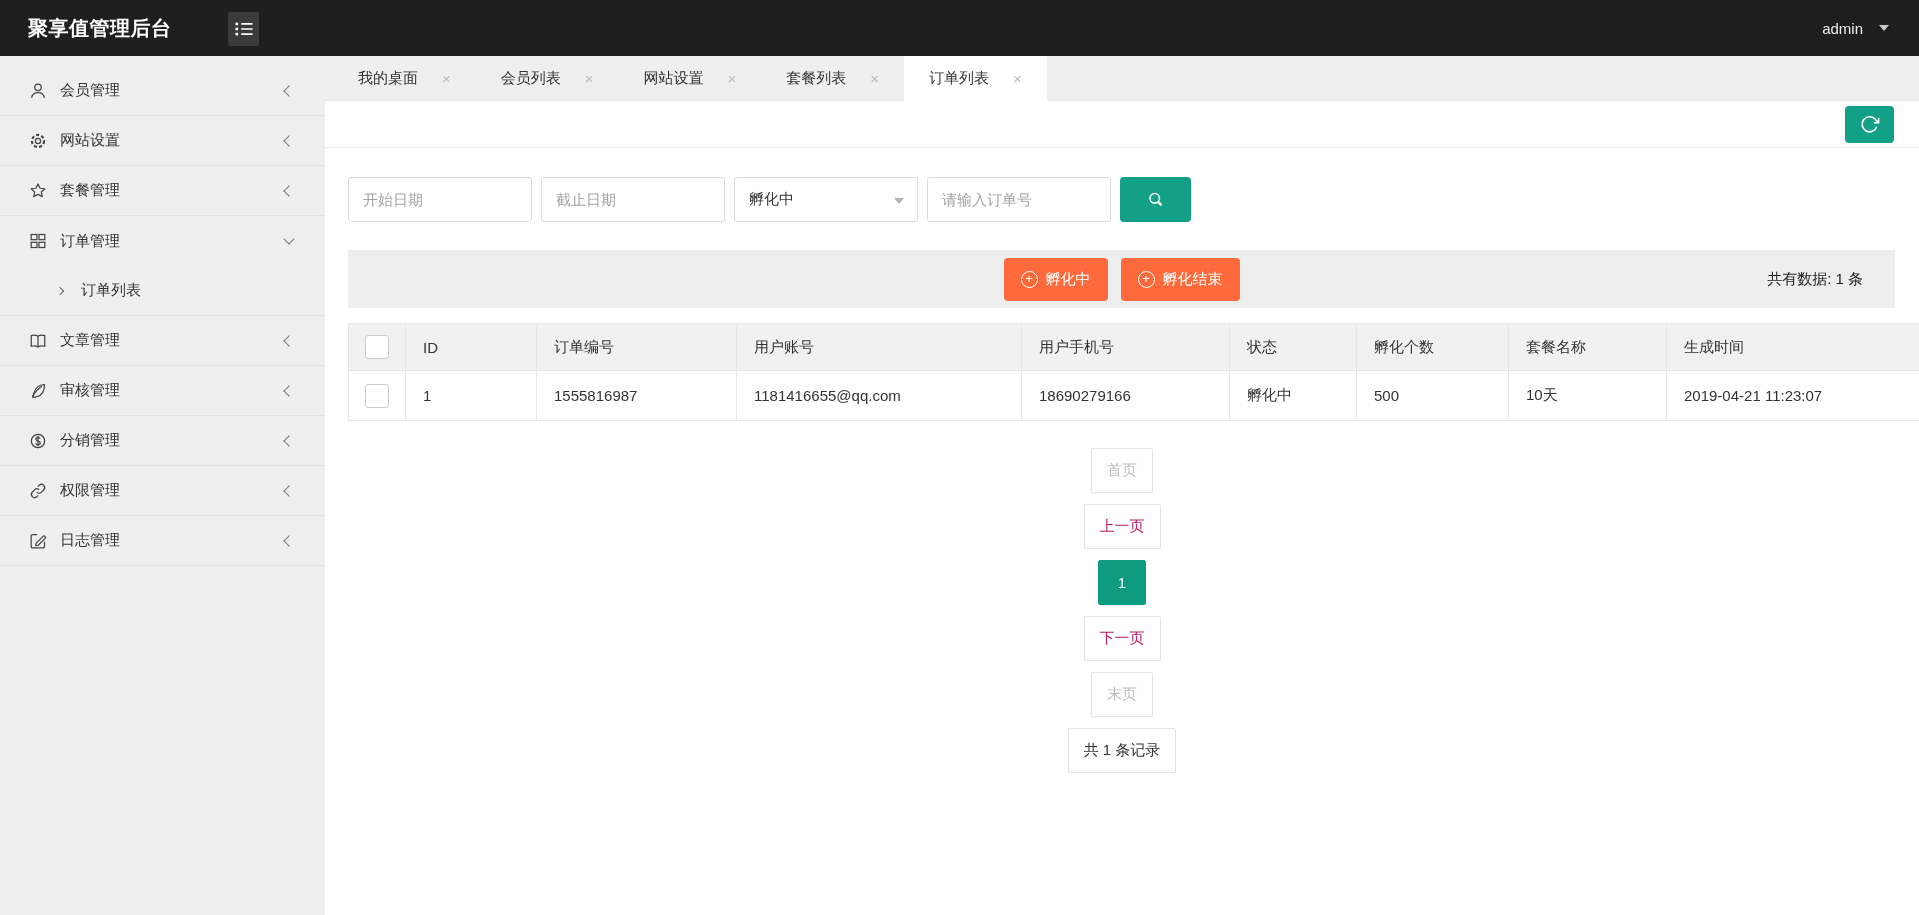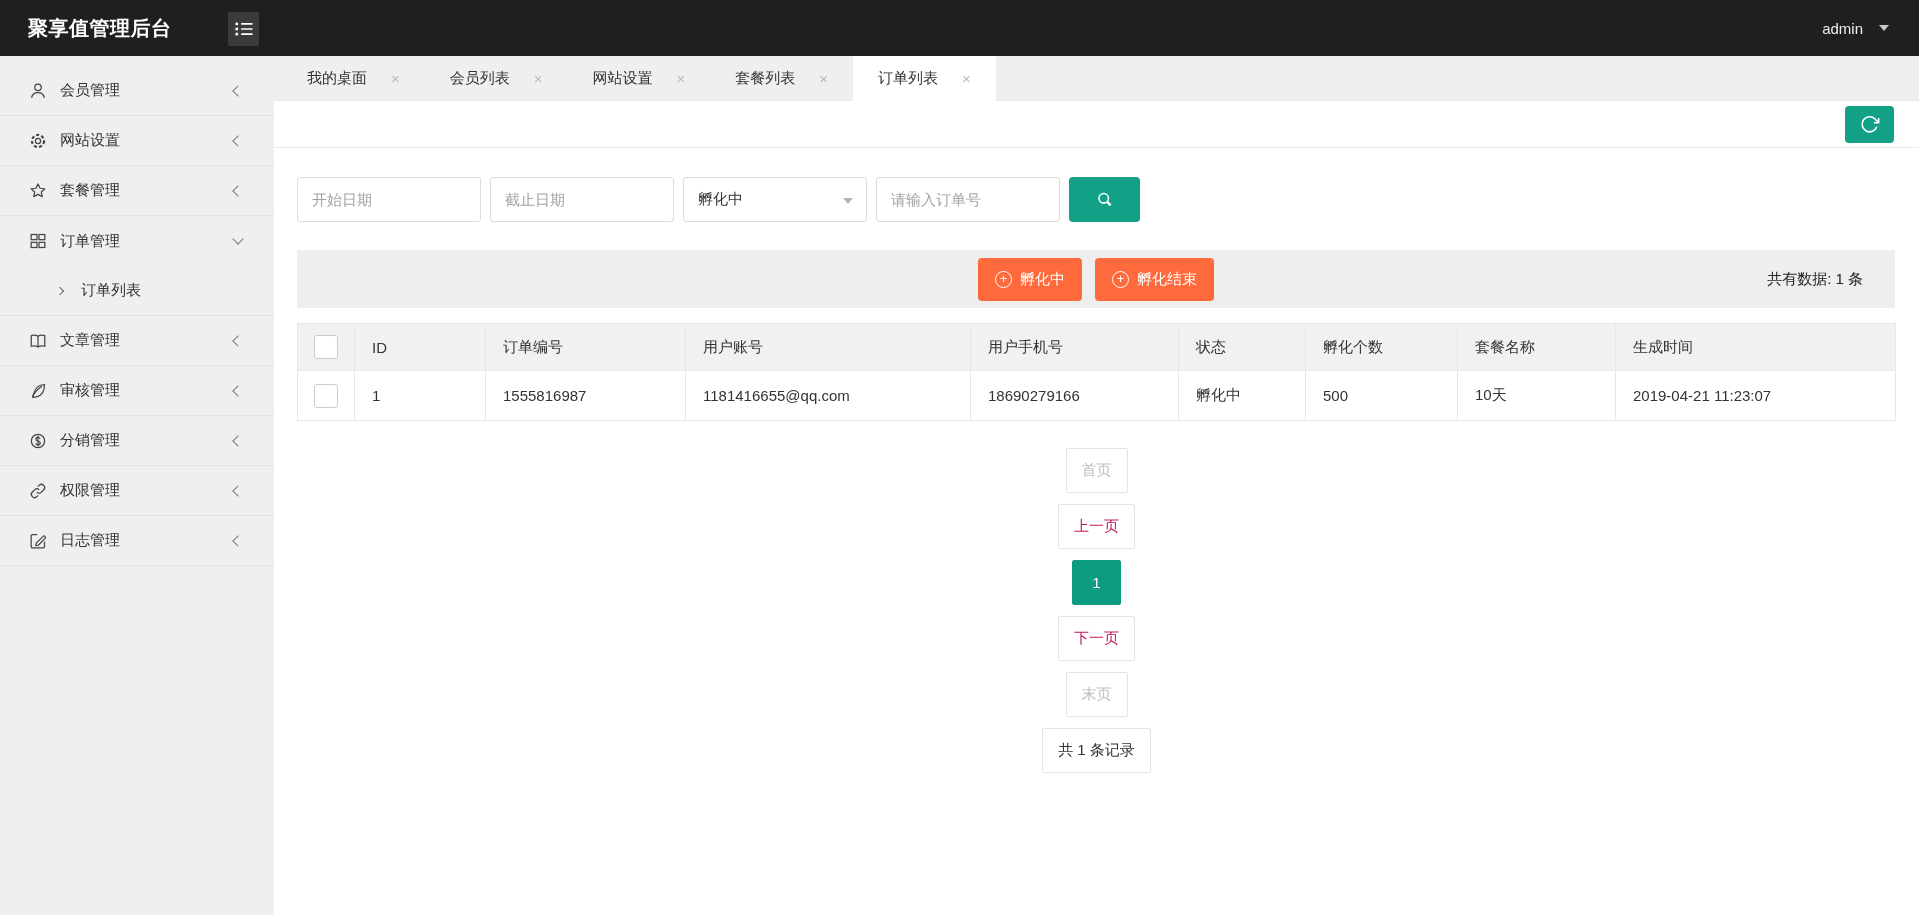--- a/index.html
+++ b/index.html
@@ -11,21 +11,21 @@
   .brand { margin-left: 28px; font-size: 20px; font-weight: 700; letter-spacing: .5px; }
   .hamburger { position: absolute; left: 228px; top: 12px; width: 31px; height: 34px; background: #3b3b3b;
                border: none; border-radius: 2px; display: flex; align-items: center; justify-content: center; cursor: pointer; }
   .admin-box { position: absolute; right: 30px; top: 0; height: 56px; display: flex; align-items: center; gap: 16px;
                color: #ededed; font-size: 15px; cursor: pointer; }
   .caret-down { width: 0; height: 0; border-left: 5.5px solid transparent; border-right: 5.5px solid transparent;
                 border-top: 6px solid #c9c9c9; display: inline-block; }
 
   
   .layout { display: flex; height: 859px; }
-  .sidebar { width: 274px; background: #efefef; padding-top: 10px; flex: none; }
+  .sidebar { width: 325px; background: #efefef; padding-top: 10px; flex: none; }
   .side-item { height: 50px; display: flex; align-items: center; padding-left: 28px; border-bottom: 1px solid #e3e3e3; cursor: pointer; }
   .side-item.no-border { border-bottom: none; }
   .side-item .sicon { width: 20px; height: 20px; margin-right: 12px; color: #454545; flex: none; display: flex; }
   .side-item .slabel { font-size: 15px; color: #333; flex: 1; }
   .chev { width: 8px; height: 8px; border-right: 1.5px solid #7a7a7a; border-bottom: 1.5px solid #7a7a7a; display: inline-block; margin-right: 32px; }
   .chev.left  { transform: rotate(135deg); }
   .chev.down  { transform: rotate(45deg); margin-top: -4px; }
   .side-sub { height: 50px; display: flex; align-items: center; padding-left: 57px; border-bottom: 1px solid #e3e3e3; cursor: pointer; }
   .chev.right { width: 6px; height: 6px; border-width: 1.3px; border-color: #666; transform: rotate(-45deg); margin: 0 18px 0 0; }
   .side-sub .slabel { font-size: 15px; color: #333; }

